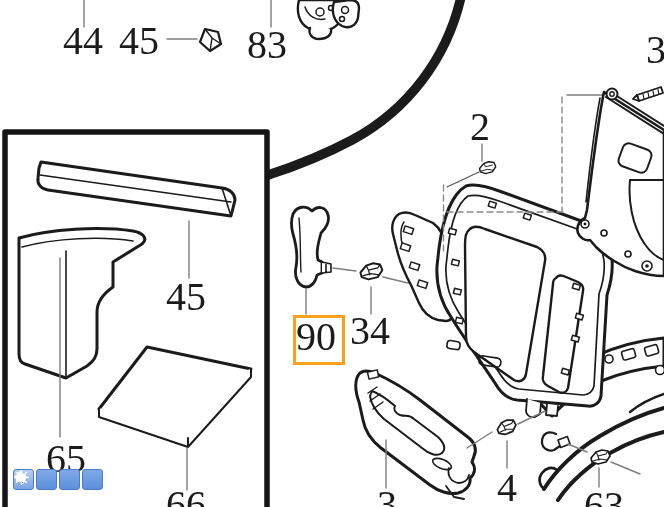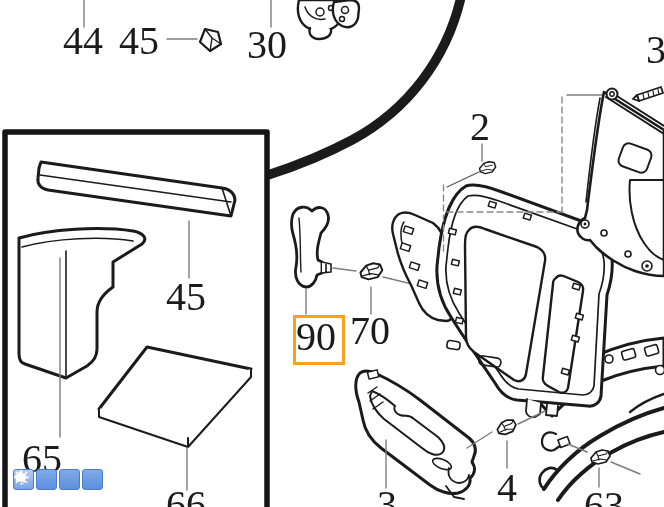--- a/index.html
+++ b/index.html
@@ -224,27 +224,27 @@
       <path d="M3,10 L8,4 L14,2 L20,3 L22,8 L18,14 L10,16 L4,14 Z"></path>
       <path d="M8,4 L10,8 L18,6 L20,3 M5,13 L12,11 L19,12 M10,8 L11,12" fill="none" stroke-width="1.1"></path>
     </g>
   </g>
 </svg>
 
 <div class="hl"></div>
 
 <span class="lbl" style="left:83px;top:41px">44</span>
 <span class="lbl" style="left:139px;top:41px">45</span>
-<span class="lbl" style="left:267px;top:45px">30</span>
+<span class="lbl" style="left:267px;top:45px">83</span>
 <span class="lbl" style="left:656px;top:50px">3</span>
 <span class="lbl" style="left:480px;top:127px">2</span>
 <span class="lbl" style="left:316px;top:337px">90</span>
-<span class="lbl" style="left:370px;top:331px">70</span>
+<span class="lbl" style="left:370px;top:331px">34</span>
 <span class="lbl" style="left:186px;top:297px">45</span>
-<span class="lbl" style="left:42px;top:459px">65</span>
+<span class="lbl" style="left:66px;top:459px">65</span>
 <span class="lbl" style="left:186px;top:505px">66</span>
 <span class="lbl" style="left:387px;top:505px">3</span>
 <span class="lbl" style="left:507px;top:488px">4</span>
 <span class="lbl" style="left:604px;top:506px">63</span>
 
 <div class="tb">
   <button class="btn active">
     <svg width="17" height="17" viewBox="0 0 17 17">
       <g stroke="#fff" stroke-width="1.3">
         <path d="M8.5,1 L8.5,16 M1,8.5 L16,8.5 M3,3 L14,14 M14,3 L3,14"></path>

